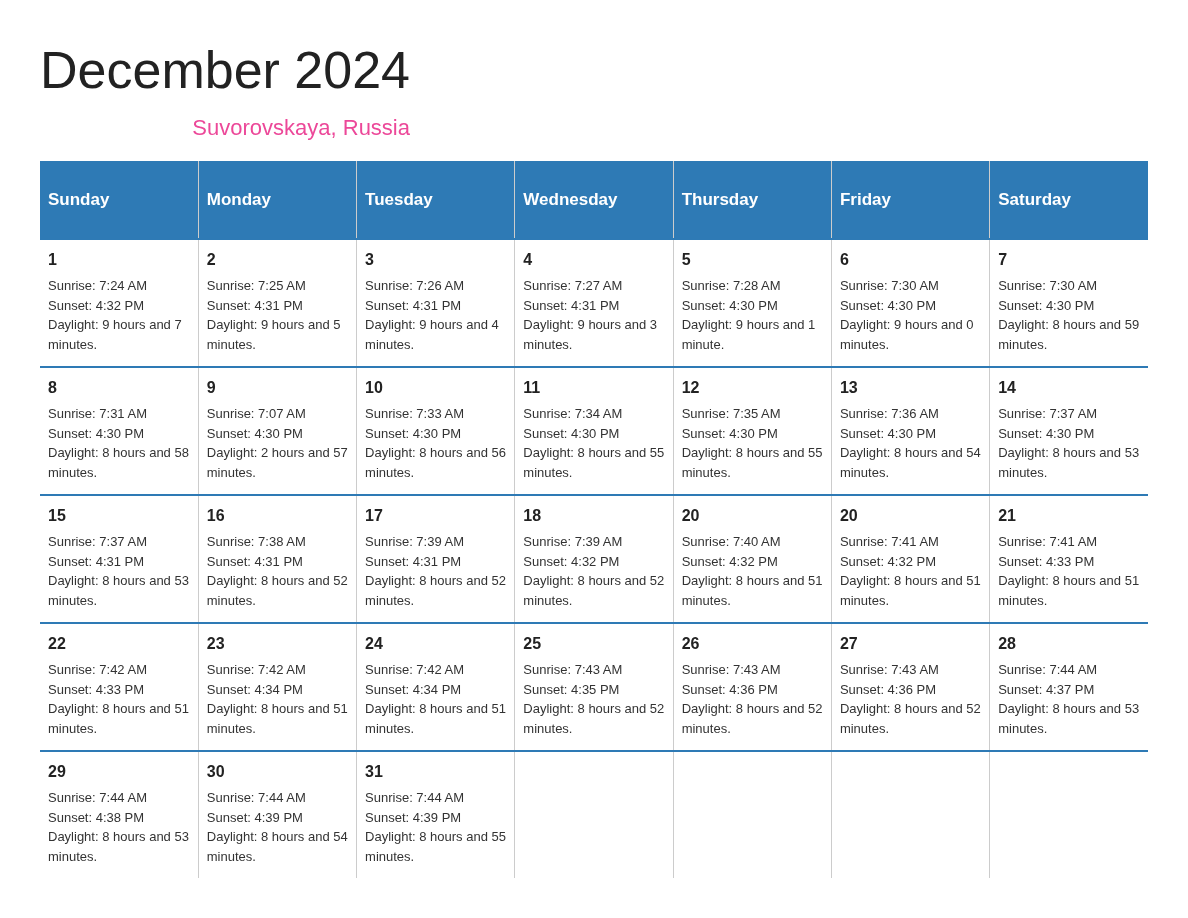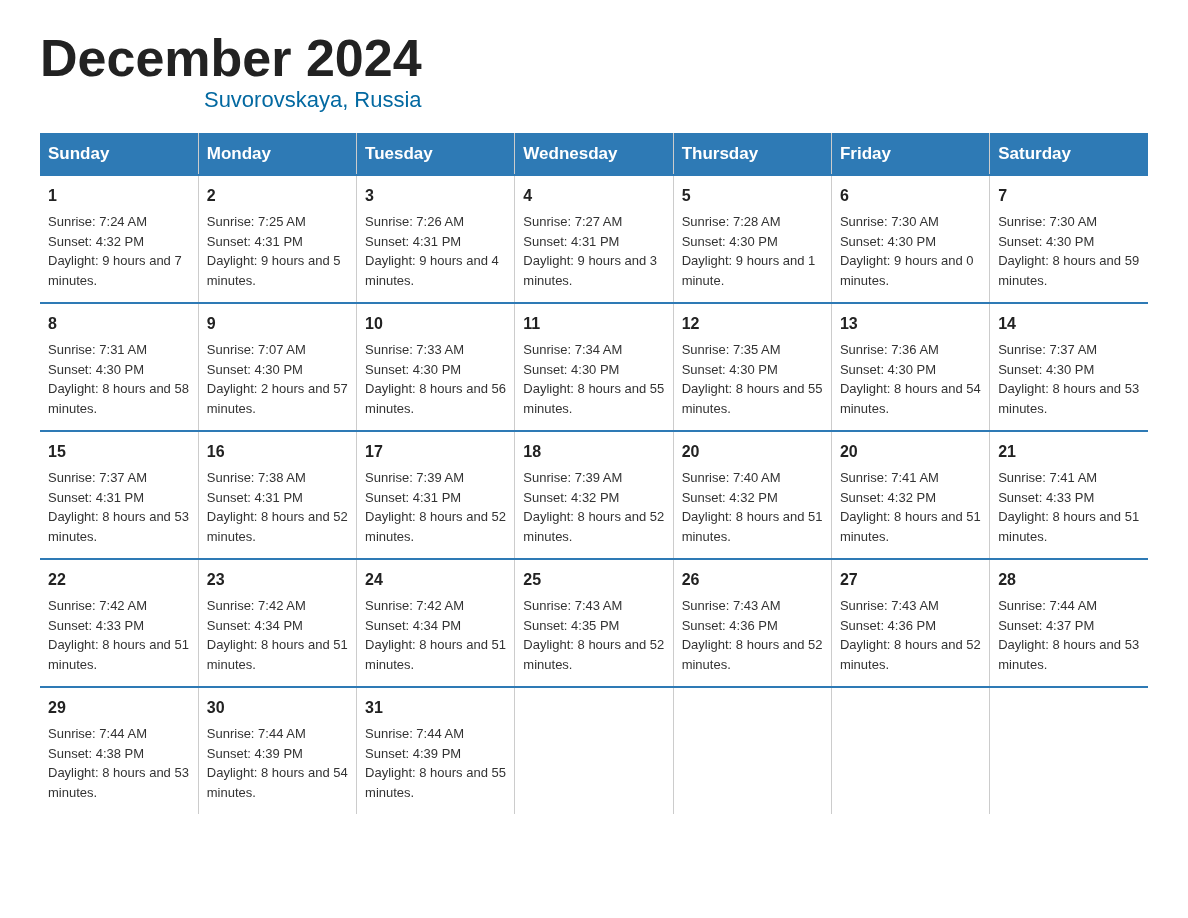--- a/index.html
+++ b/index.html
@@ -19,40 +19,41 @@
     .logo {
       display: flex;
       flex-direction: column;
       align-items: flex-start;
     }
     .title-block {
       text-align: right;
     }
     .main-title {
       font-size: 52px;
-      font-weight: bold;
+      font-weight: normal;
       color: #222;
       line-height: 1.1;
+      margin-top: 12px;
     }
     .subtitle {
       font-size: 22px;
-      color: #0369a1;
-      margin-top: 0;
+      color: #ec4899;
+      margin-top: 16px;
     }
     table {
       width: 100%;
       border-collapse: collapse;
       margin-top: 10px;
     }
     th {
       background-color: #2e7ab5;
       color: #fff;
       font-size: 17px;
       font-weight: bold;
-      padding: 10px 8px;
+      padding: 28px 8px;
       text-align: left;
       border: 1px solid #2e7ab5;
     }
     td {
       vertical-align: top;
       padding: 8px 8px 12px 8px;
       border: 1px solid #ccc;
       border-top: 2px solid #2e7ab5;
       font-size: 13px;
       color: #333;

